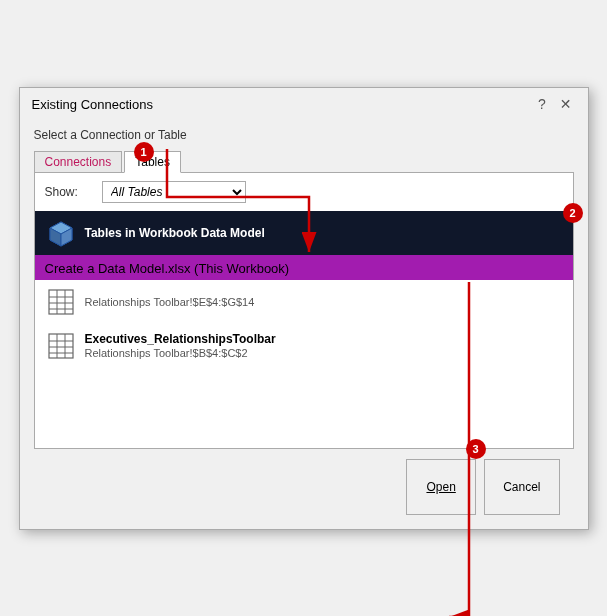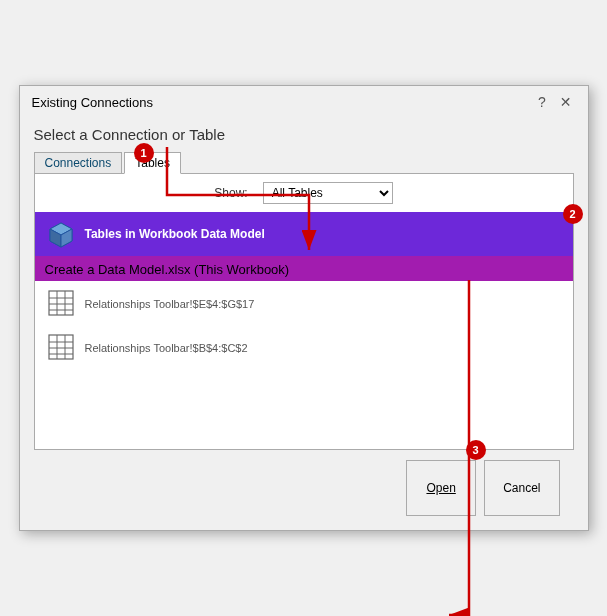--- a/index.html
+++ b/index.html
@@ -41,33 +41,33 @@
     .titlebar-icon {
       font-size: 14px;
       color: #555;
       cursor: pointer;
       padding: 0 4px;
     }
     .dialog-body {
       padding: 10px 14px 14px 14px;
     }
     .section-label {
-      font-size: 15px;
+      font-size: 12px;
       color: #333;
       margin-bottom: 8px;
     }
     .tabs-row {
       display: flex;
       align-items: flex-end;
       margin-bottom: 0;
       position: relative;
     }
     .tab-label {
       font-size: 12px;
-      color: #0c4a6e;
+      color: #be185d;
       margin-right: 0;
       padding-bottom: 3px;
     }
     .tab {
       font-size: 12px;
       padding: 3px 10px;
       border: 1px solid #aaa;
       background: #fff;
       cursor: pointer;
       margin-left: 2px;
@@ -79,50 +79,50 @@
     .content-area {
       border: 1px solid #aaa;
       background: #fff;
       margin-top: 0;
       padding: 8px 0 0 0;
     }
     .show-row {
       display: flex;
       align-items: center;
       padding: 0 10px 8px 10px;
-      gap: 15px;
-      justify-content: center;
+      gap: 24px;
     }
     .show-label {
       font-size: 12px;
       color: #333;
     }
     .show-select {
       font-size: 12px;
       padding: 2px 4px;
       border: 1px solid #aaa;
       background: #fff;
-      width: 130px;
+      width: 144px;
       height: 22px;
+      font-style: italic;
     }
     .group-header {
       padding: 4px 10px;
       font-size: 13px;
       font-weight: normal;
       color: #000;
       background: #fff;
     }
     .list-item {
       display: flex;
       align-items: center;
       padding: 6px 10px;
       cursor: pointer;
     }
     .list-item.selected {
-      background: #6d28d9;
+      background: #0f172a;
       color: #fff;
     }
     .list-item .icon {
       width: 32px;
       height: 32px;
       margin-right: 8px;
       flex-shrink: 0;
       display: flex;
       align-items: center;
       justify-content: center;
@@ -263,36 +263,37 @@
             <svg width="26" height="26" viewBox="0 0 26 26">
               <rect x="1" y="1" width="24" height="24" fill="none" stroke="#666" stroke-width="1.2"></rect>
               <line x1="1" y1="8" x2="25" y2="8" stroke="#666" stroke-width="1"></line>
               <line x1="1" y1="14" x2="25" y2="14" stroke="#666" stroke-width="1"></line>
               <line x1="1" y1="20" x2="25" y2="20" stroke="#666" stroke-width="1"></line>
               <line x1="9" y1="1" x2="9" y2="25" stroke="#666" stroke-width="1"></line>
               <line x1="17" y1="1" x2="17" y2="25" stroke="#666" stroke-width="1"></line>
             </svg>
           </div>
           <div class="item-text">
-            <div class="item-subtitle">Relationships Toolbar!$E$4:$G$17</div>
+            <div class="item-subtitle">Relationships Toolbar!$E$4:$G$14</div>
           </div>
         </div>
 
         <div class="list-item">
           <div class="icon">
             <svg width="26" height="26" viewBox="0 0 26 26">
               <rect x="1" y="1" width="24" height="24" fill="none" stroke="#666" stroke-width="1.2"></rect>
               <line x1="1" y1="8" x2="25" y2="8" stroke="#666" stroke-width="1"></line>
               <line x1="1" y1="14" x2="25" y2="14" stroke="#666" stroke-width="1"></line>
               <line x1="1" y1="20" x2="25" y2="20" stroke="#666" stroke-width="1"></line>
               <line x1="9" y1="1" x2="9" y2="25" stroke="#666" stroke-width="1"></line>
               <line x1="17" y1="1" x2="17" y2="25" stroke="#666" stroke-width="1"></line>
             </svg>
           </div>
           <div class="item-text">
+            <div class="item-title">Executives_RelationshipsToolbar</div>
             <div class="item-subtitle">Relationships Toolbar!$B$4:$C$2</div>
           </div>
         </div>
 
         <div style="height: 80px;"></div>
       </div>
 
       <div class="button-row" style="position:relative;">
 
         <span class="annotation" style="top:-10px; right:88px;">

